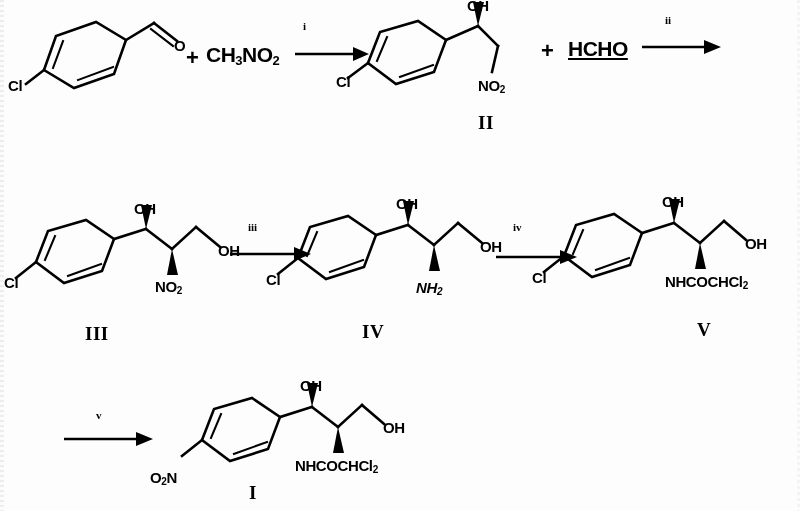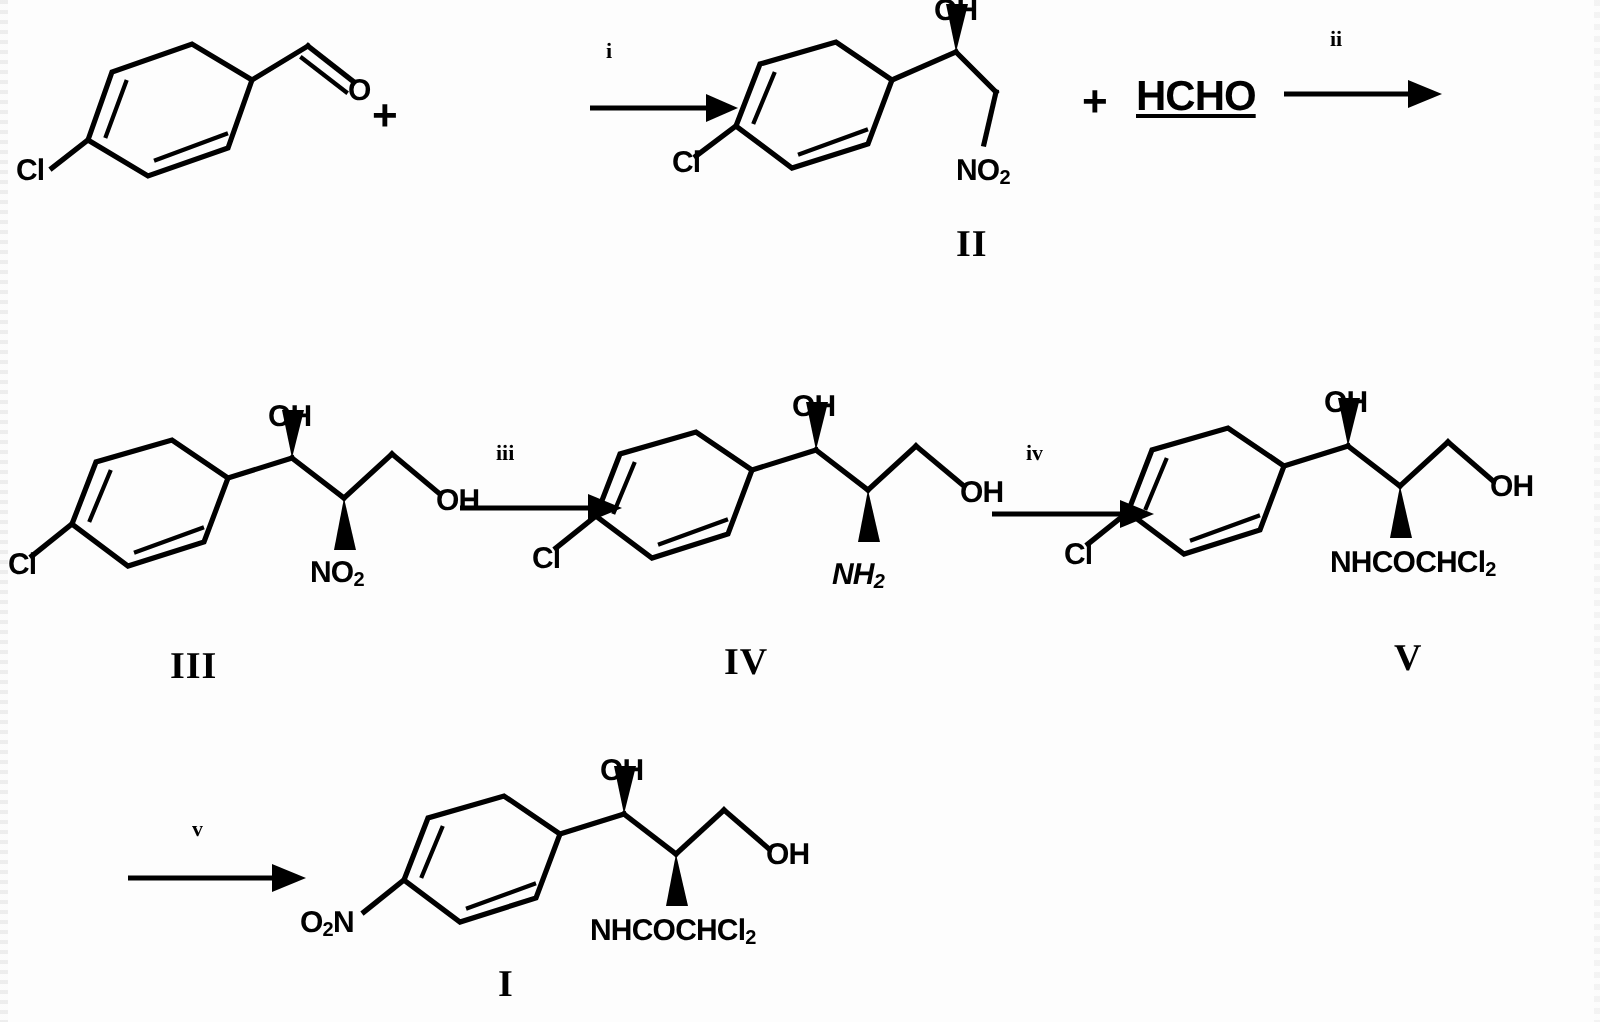--- a/index.html
+++ b/index.html
@@ -116,20 +116,21 @@
 
       <line class="bond" x1="140" y1="15" x2="163" y2="33"></line>
       <line class="bond-thin" x1="137" y1="21" x2="159" y2="38"></line>
     </svg>
     <span class="atom-label" style="left:-6px; top:70px;">Cl</span>
     <span class="atom-label" style="left:160px; top:30px;">O</span>
   </div>
 
   <span class="plus" style="left:186px; top:47px;">+</span>
 
+  <span class="reagent-formula" style="left:206px; top:44px;"><span>CH</span><sub>3</sub><span>NO</span><sub>2</sub></span>
 
   <span class="cond-label" style="left:303px; top:21px;">i</span>
   <div class="arrow" style="left:295px; top:45px;">
     <svg width="75" height="18" viewBox="0 0 75 18">
       <line class="arrow-line" x1="0" y1="9" x2="62" y2="9"></line>
       <polygon class="arrow-head" points="58,2 74,9 58,16"></polygon>
     </svg>
   </div>
 
   <div class="struct" style="left:330px; top:6px;">
@@ -261,20 +262,20 @@
       <line class="bond-thin" x1="31" y1="56" x2="41" y2="32"></line>
       <line class="bond-thin" x1="87" y1="60" x2="54" y2="72"></line>
       <line class="bond" x1="22" y1="58" x2="2" y2="74"></line>
       <line class="bond" x1="100" y1="35" x2="132" y2="25"></line>
       <line class="bond" x1="132" y1="25" x2="158" y2="45"></line>
       <line class="bond" x1="158" y1="45" x2="182" y2="23"></line>
       <line class="bond" x1="182" y1="23" x2="204" y2="42"></line>
       <polygon class="wedge" points="132,25 127,1 138,1"></polygon>
       <polygon class="wedge" points="158,45 153,71 164,71"></polygon>
     </svg>
-    <span class="atom-label" style="left:-30px; top:72px;text-align:center;"><span>O</span><sub>2</sub><span>N</span></span>
+    <span class="atom-label" style="left:-30px; top:88px;text-align:center;"><span>O</span><sub>2</sub><span>N</span></span>
     <span class="atom-label" style="left:120px; top:-4px;">OH</span>
     <span class="atom-label" style="left:115px; top:76px;"><span>NHCOCHCl</span><sub>2</sub></span>
     <span class="atom-label" style="left:203px; top:38px;">OH</span>
   </div>
   <span class="cmp-label" style="left:249px; top:483px;">I</span>
 
 </div>
 
 </body></html>

